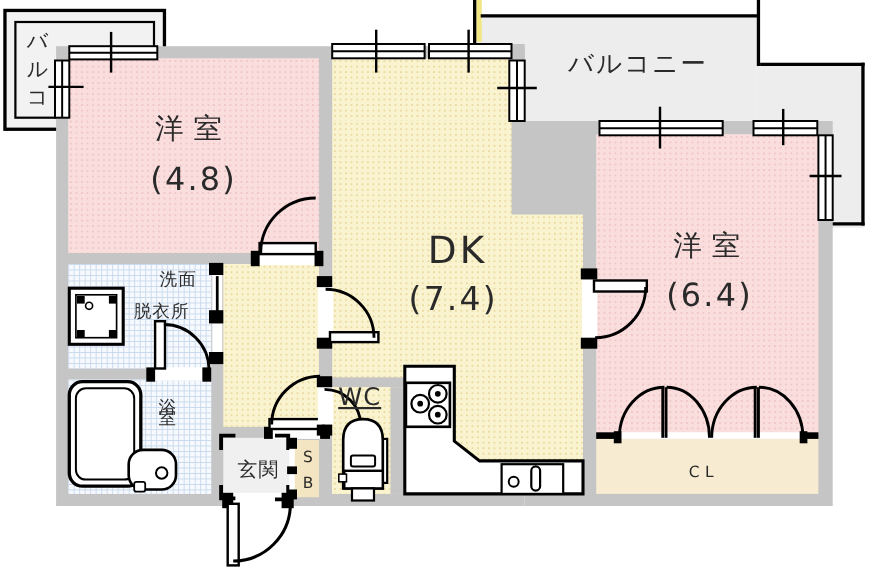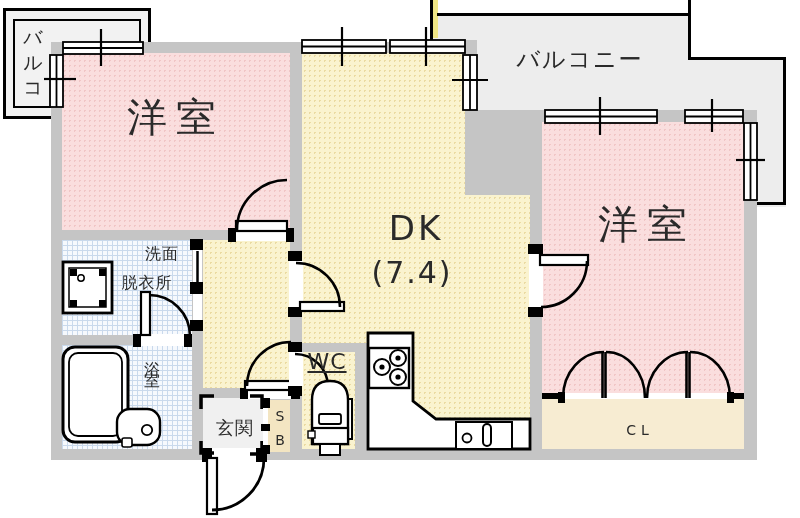--- a/index.html
+++ b/index.html
@@ -18,21 +18,21 @@
         background-image:linear-gradient(#c9d9ec 1px, rgba(0,0,0,0) 1px),
                          linear-gradient(90deg,#c9d9ec 1px, rgba(0,0,0,0) 1px);
         background-size:5px 5px;}
   .balc{background:var(--balcony,#ededed);}
   .cream{background:var(--closet,#f7ecd2);}
   .creamsb{background:var(--shoebox,#f3e5c2);}
   .genkan{background:var(--genkan,#f0f0f0);}
   
   .lbl{position:absolute;transform:translate(-50%,-50%);white-space:nowrap;
        color:#2a2a2a;line-height:1;}
-  .big{font-size:40px;letter-spacing:9px;text-align:right;}
+  .big{font-size:26px;letter-spacing:9px;text-align:right;}
   .bignum{font-size:29px;letter-spacing:2px;}
   .dk{font-size:34px;letter-spacing:3px;}
   .dknum{font-size:30px;letter-spacing:2px;}
   .balclbl{font-size:23px;letter-spacing:2px;}
   .small{font-size:16px;letter-spacing:1px;}
   .vert{writing-mode:vertical-rl;text-orientation:upright;transform:none;}
   .wclbl{font-size:22px;letter-spacing:1px;}
   .cllbl{font-size:14px;letter-spacing:5px;}
   .sblbl{font-size:14px;}
   svg{position:absolute;left:0;top:0;}
@@ -263,23 +263,25 @@
       <g>
         <rect x="263" y="398" width="5" height="54" fill="#fff"></rect>
         <rect x="261" y="398" width="9" height="10" fill="#000"></rect>
         <rect x="261" y="424" width="9" height="7" fill="#000"></rect>
         <rect x="261" y="445" width="9" height="9" fill="#000"></rect>
       </g>
     </g>
   </svg>
 
   <div class="lbl big" style="left:176px;top:117px;">洋室</div>
+  <div class="lbl bignum" style="left:176px;top:163px;">(4.8)</div>
   <div class="lbl dk" style="left:416px;top:228px;">DK</div>
   <div class="lbl dknum" style="left:412px;top:273px;">(7.4)</div>
   <div class="lbl big" style="left:647px;top:224px;">洋室</div>
+  <div class="lbl bignum" style="left:645px;top:269px;">(6.4)</div>
   <div class="lbl balclbl" style="left:580px;top:59px;">バルコニー</div>
   <div class="lbl vert" style="left:24px;top:16px;font-size:19px;letter-spacing:6px;">バルコ</div>
   <div class="lbl small" style="left:162px;top:254px;">洗面</div>
   <div class="lbl small" style="left:147px;top:283px;">脱衣所</div>
   <div class="lbl vert" style="left:144px;top:349px;font-size:16px;letter-spacing:9px;">浴室</div>
   <div class="lbl small" style="left:235px;top:428px;font-size:18px;">玄関</div>
   <div class="lbl wclbl" style="left:327px;top:362px;text-decoration:underline;">WC</div>
   <div class="lbl cllbl" style="left:640px;top:430px;">CL</div>
   <div class="lbl sblbl" style="left:280px;top:416px;">S</div>
   <div class="lbl sblbl" style="left:280px;top:440px;">B</div>

